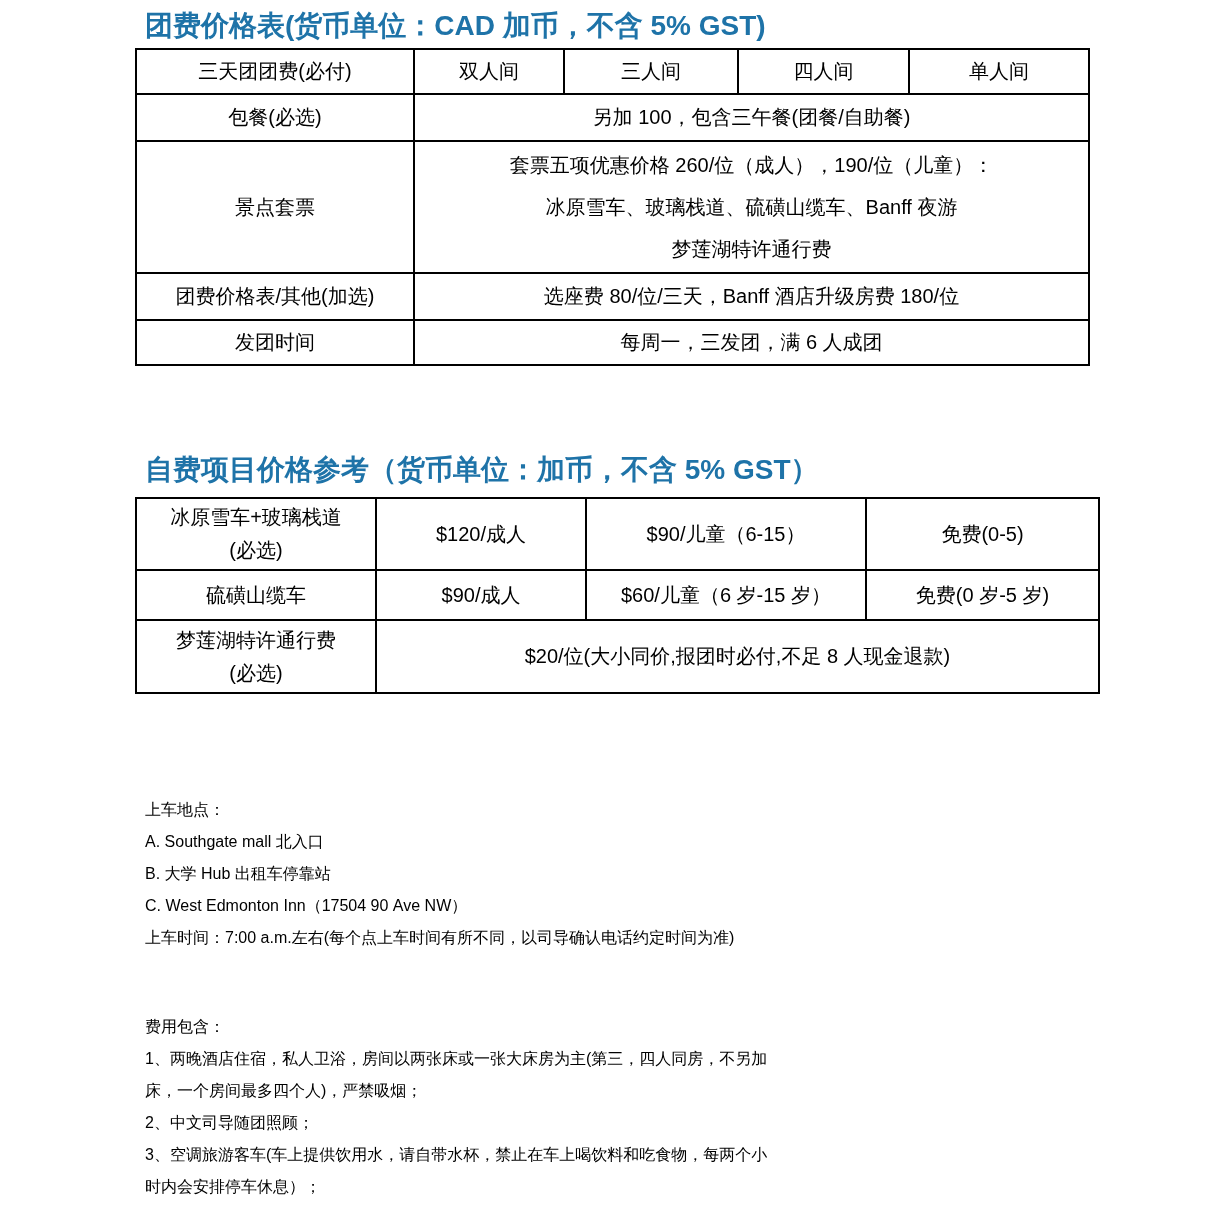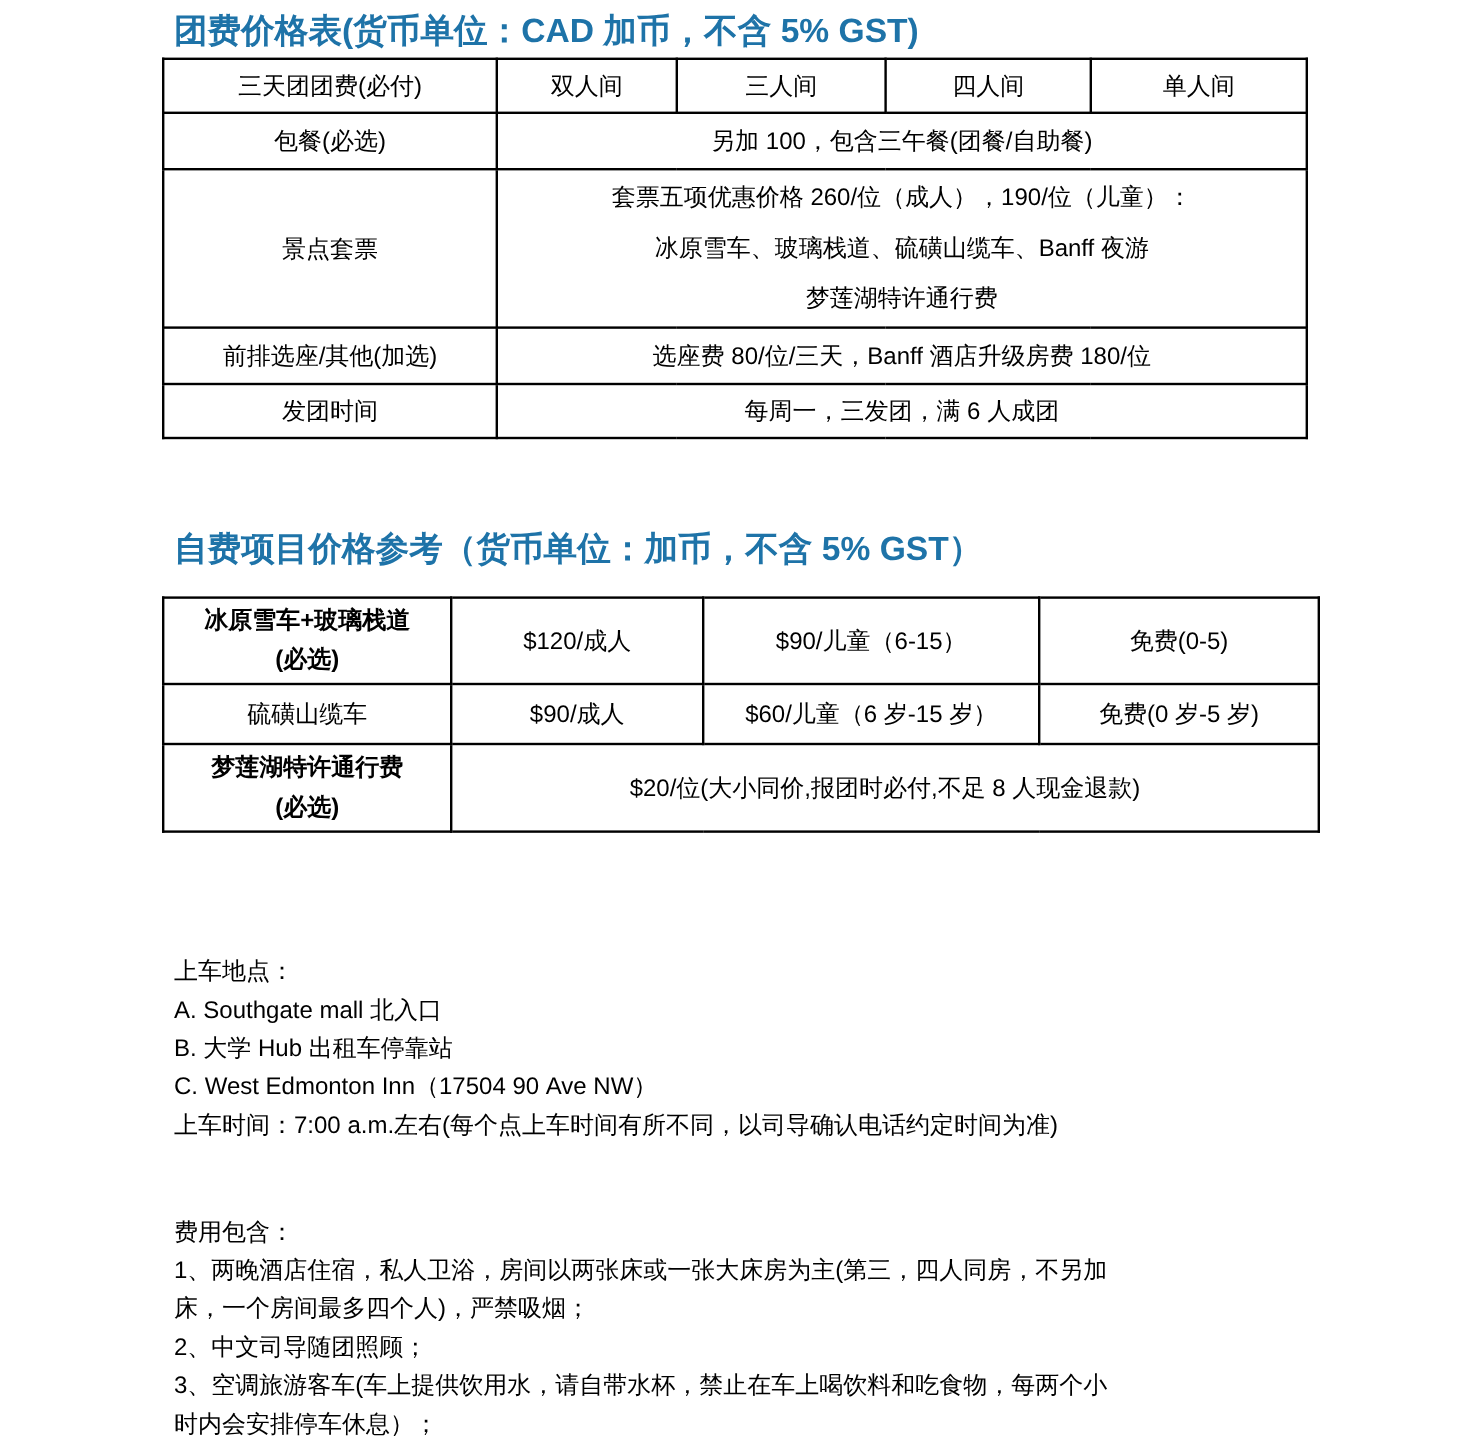--- a/index.html
+++ b/index.html
@@ -17,21 +17,21 @@
   }
   .doc-title {
     position: absolute;
     left: 145px;
     font-size: 28px;
     font-weight: bold;
     color: var(--accent, #1E73A8);
     white-space: nowrap;
   }
   #title-1 { top: 7px; }
-  #title-2 { top: 439px; }
+  #title-2 { top: 451px; }
 
   table.doc-table {
     position: absolute;
     border-collapse: collapse;
     table-layout: fixed;
     font-size: 20px;
     color: #000000;
   }
   #table-1 { left: 135px; top: 48px; width: 953px; }
   #table-2 { left: 135px; top: 497px; width: 963px; }
@@ -44,26 +44,26 @@
   }
   .h45  { height: 45px; }
   .h47  { height: 47px; }
   .h128 { height: 128px; }
   .h68  { height: 68px; }
   .h50  { height: 50px; }
   .h73  { height: 73px; }
   .h49  { height: 49px; }
   .top-align { vertical-align: top; padding-top: 7px; margin-top: 28px; }
   .lines-3 div { line-height: 42px; }
-  .lines-2 div { line-height: 33px; font-weight: bold; }
+  .lines-2 div { line-height: 33px; }
 
   .text-block {
     position: absolute;
     left: 145px;
-    font-size: 20px;
+    font-size: 16px;
     line-height: 32px;
     color: #000000;
     white-space: nowrap;
   }
   #pickup-block   { top: 794px; }
   #included-block { top: 1011px; }
 </style>
 </head>
 <body>
 
@@ -93,21 +93,21 @@
       </tr>
       <tr class="h128">
         <td>景点套票</td>
         <td colspan="4" class="lines-3">
           <div>套票五项优惠价格 260/位（成人），190/位（儿童）：</div>
           <div>冰原雪车、玻璃栈道、硫磺山缆车、Banff 夜游</div>
           <div>梦莲湖特许通行费</div>
         </td>
       </tr>
       <tr class="h47">
-        <td class="top-align">前排选座/其他(加选)</td>
+        <td class="top-align">团费价格表/其他(加选)</td>
         <td class="top-align" colspan="4">选座费 80/位/三天，Banff 酒店升级房费 180/位</td>
       </tr>
       <tr class="h45">
         <td class="top-align">发团时间</td>
         <td class="top-align" colspan="4">每周一，三发团，满 6 人成团</td>
       </tr>
     </tbody>
   </table>
 
   <div id="title-2" class="doc-title">自费项目价格参考（货币单位：加币，不含 5% GST）</div>

